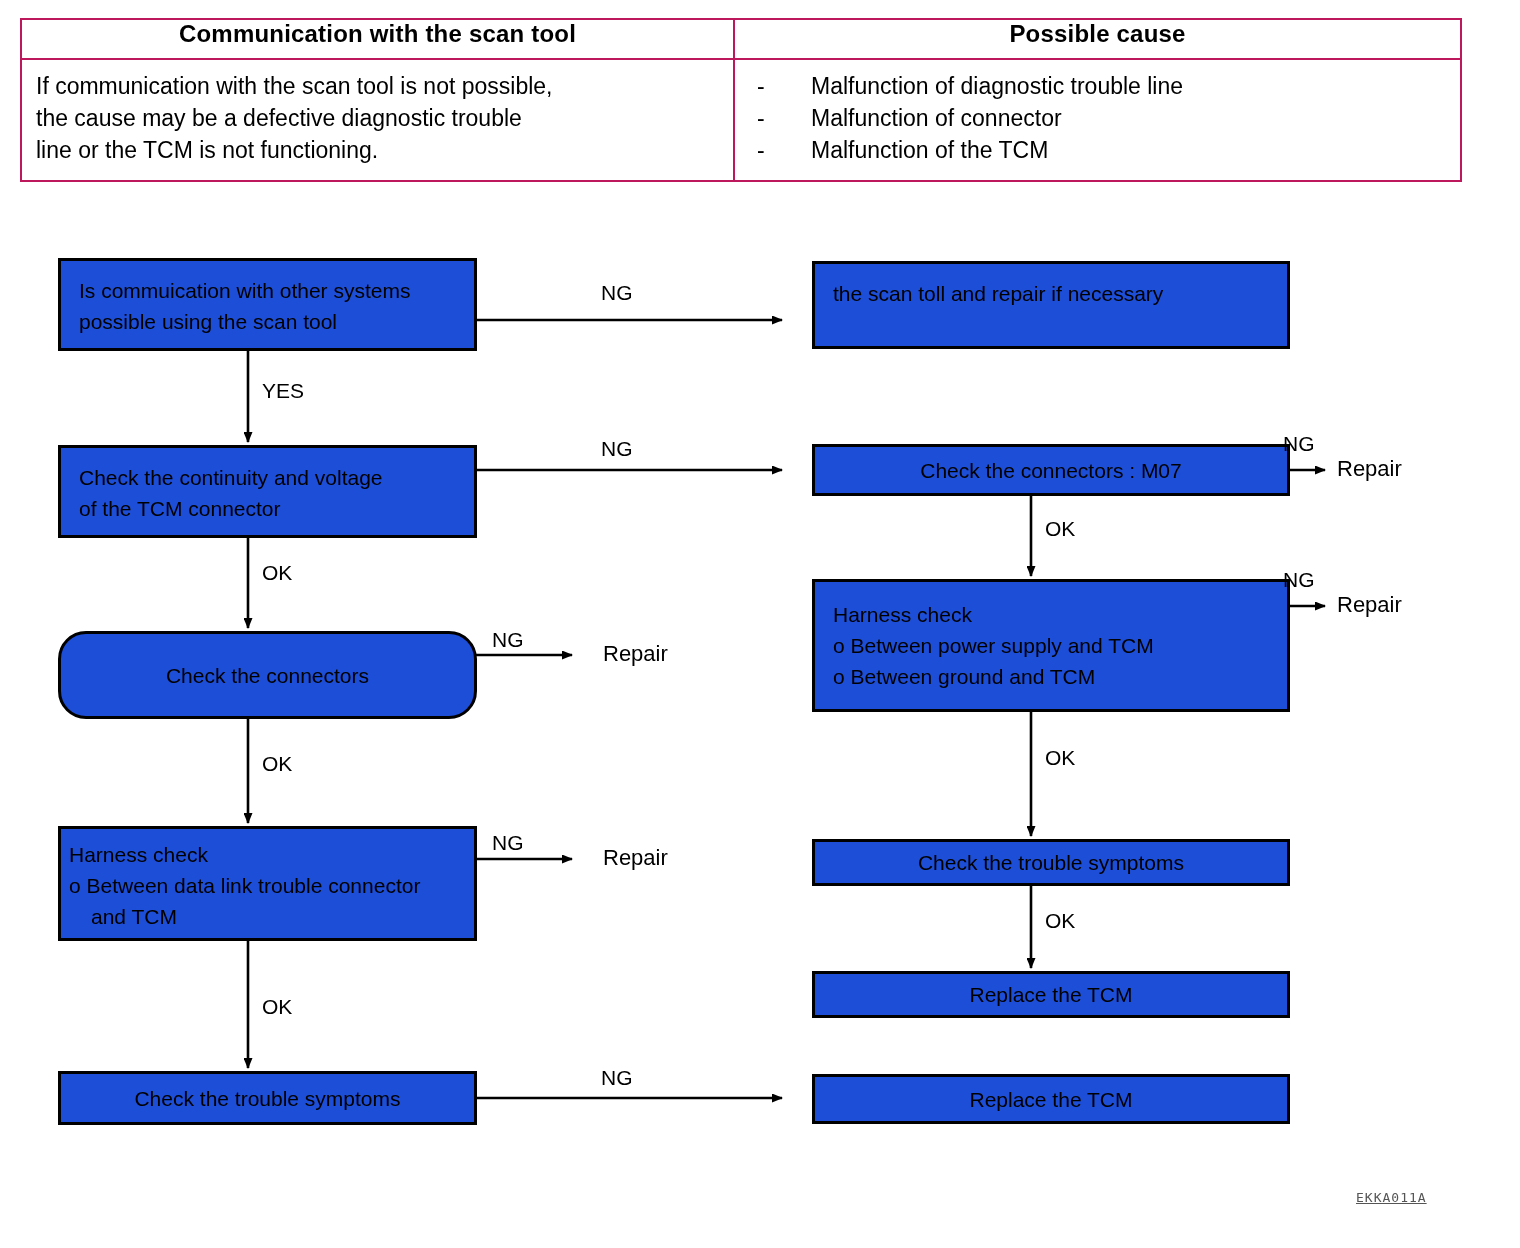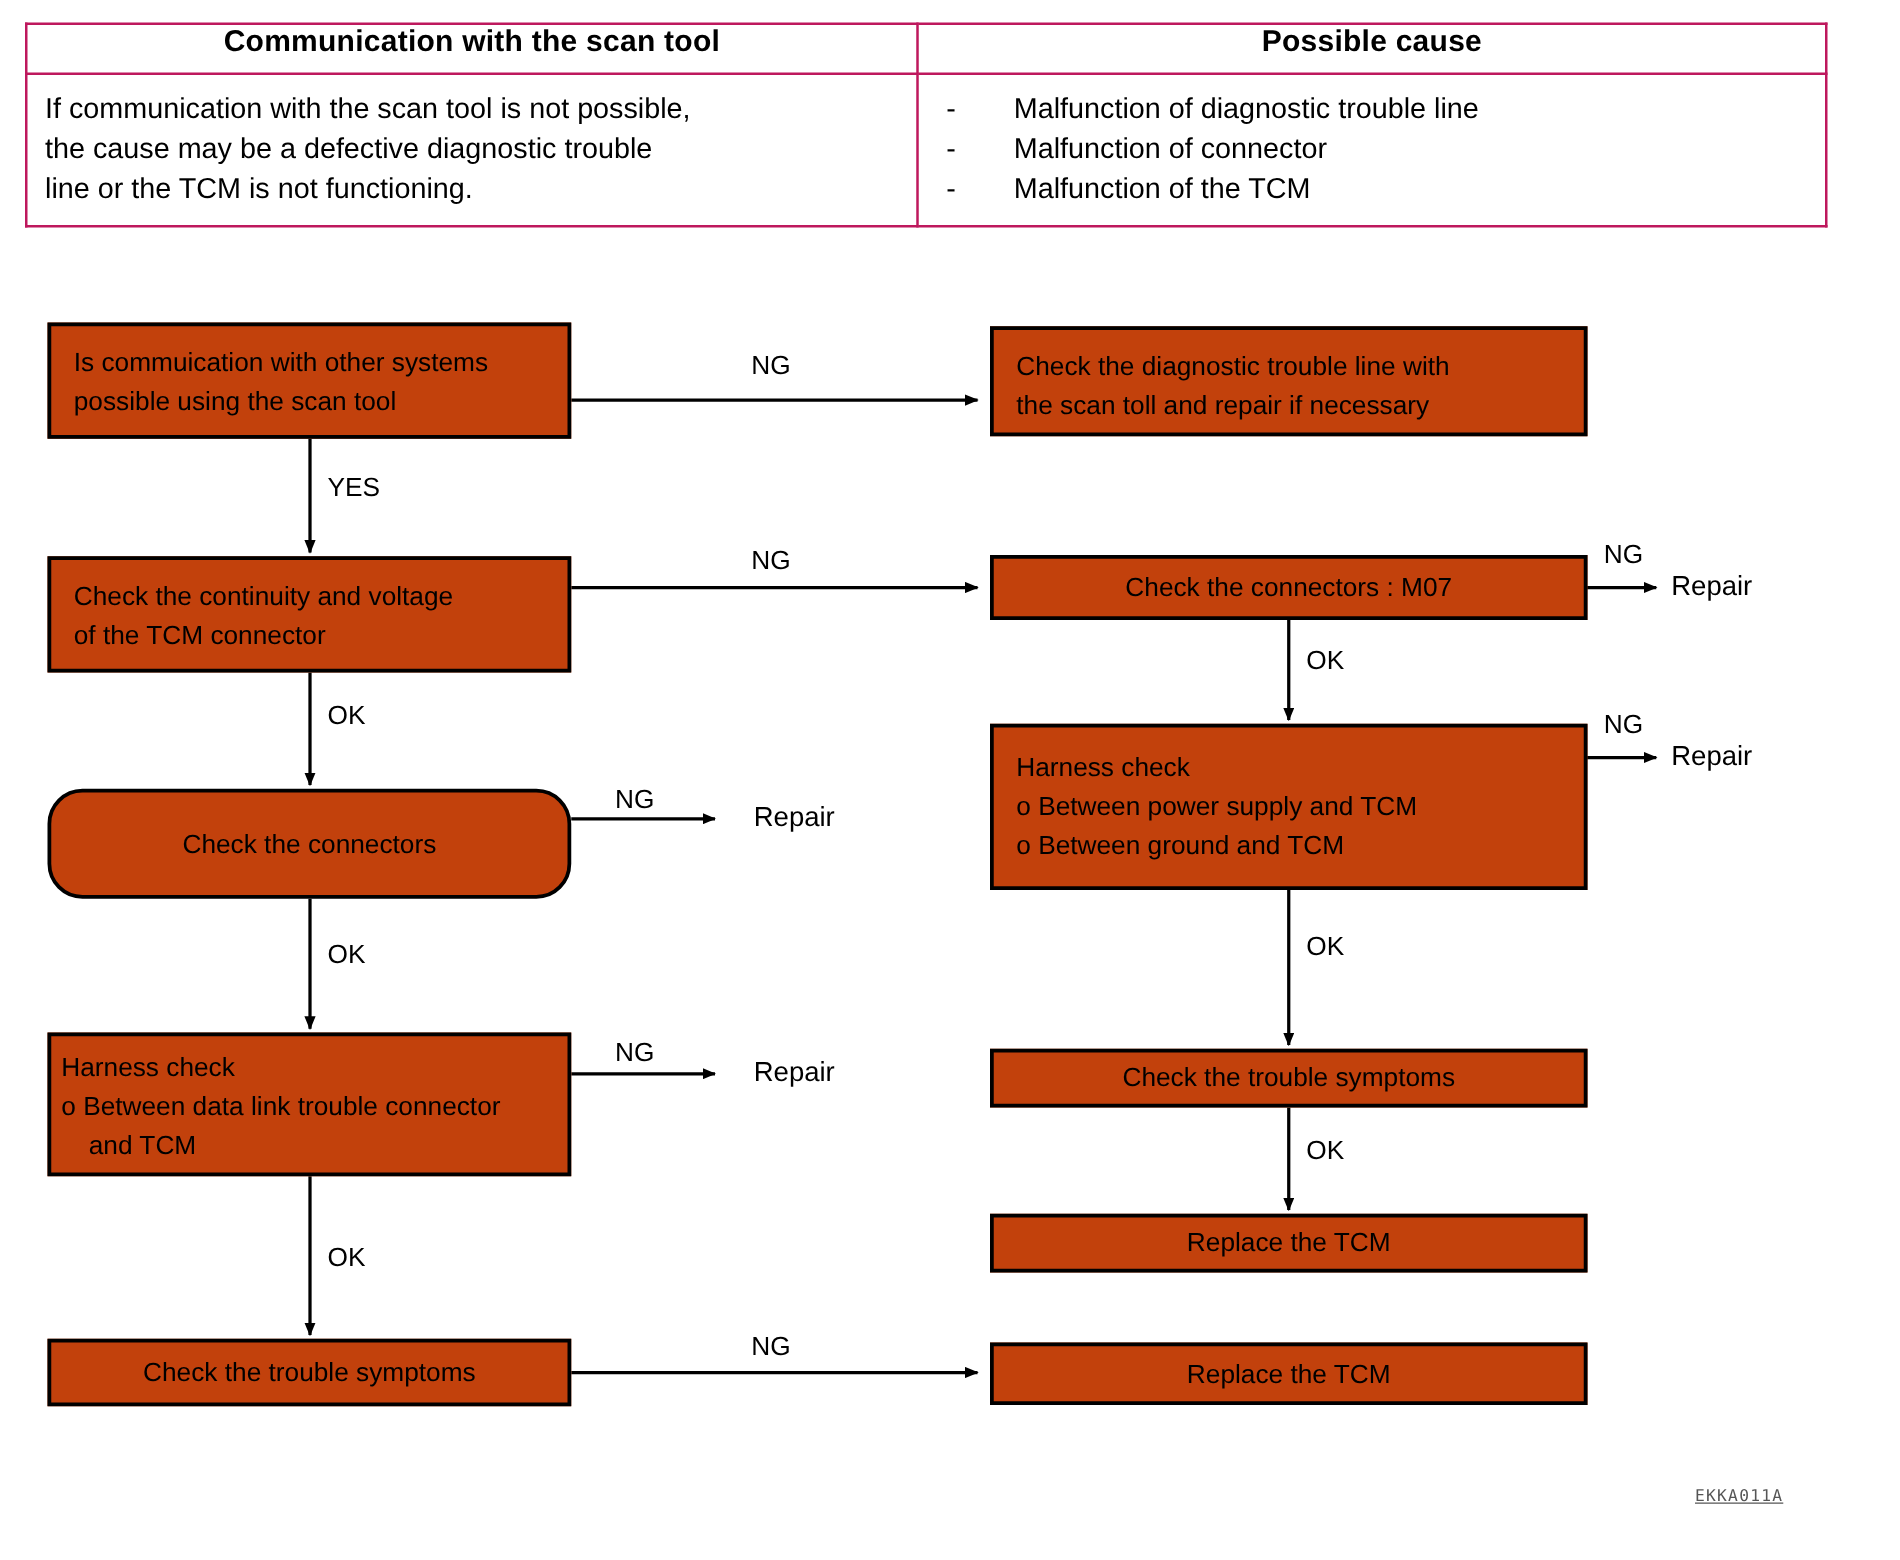--- a/index.html
+++ b/index.html
@@ -68,25 +68,26 @@
     position: absolute;
     left: 0;
     top: 0;
     width: 1520px;
     height: 1248px;
   }
 
   .node {
     position: absolute;
     border: 3px solid #000;
-    background: #c2410c;
+    background: #1d4ed8;
     box-sizing: border-box;
     font-size: 21px;
     line-height: 31px;
     overflow: hidden;
+    margin-left: 20px;
   }
   .node .nline { white-space: nowrap; }
 
   
   .node.tl { padding: 14px 0 0 18px; text-align: left; }
   .node.tl0 { padding: 10px 0 0 8px; text-align: left; }
   .node.ctr {
     display: flex;
     align-items: center;
     justify-content: center;
@@ -233,21 +234,20 @@
     <div class="nline">Harness check</div>
     <div class="nline">o Between data link trouble connector</div>
     <div class="nline indent">and TCM</div>
   </div>
 
   <div class="node ctr" style="left:38px; top:1071px; width:419px; height:54px;">
     <div class="nline">Check the trouble symptoms</div>
   </div>
 
   <div class="node tl" style="left:792px; top:261px; width:478px; height:88px;">
-    <div class="nline">Check the diagnostic trouble line with</div>
     <div class="nline">the scan toll and repair if necessary</div>
   </div>
 
   <div class="node ctr" style="left:792px; top:444px; width:478px; height:52px;">
     <div class="nline">Check the connectors : M07</div>
   </div>
 
   <div class="node lmid" style="left:792px; top:579px; width:478px; height:133px;">
     <div class="nline">Harness check</div>
     <div class="nline">o Between power supply and TCM</div>

